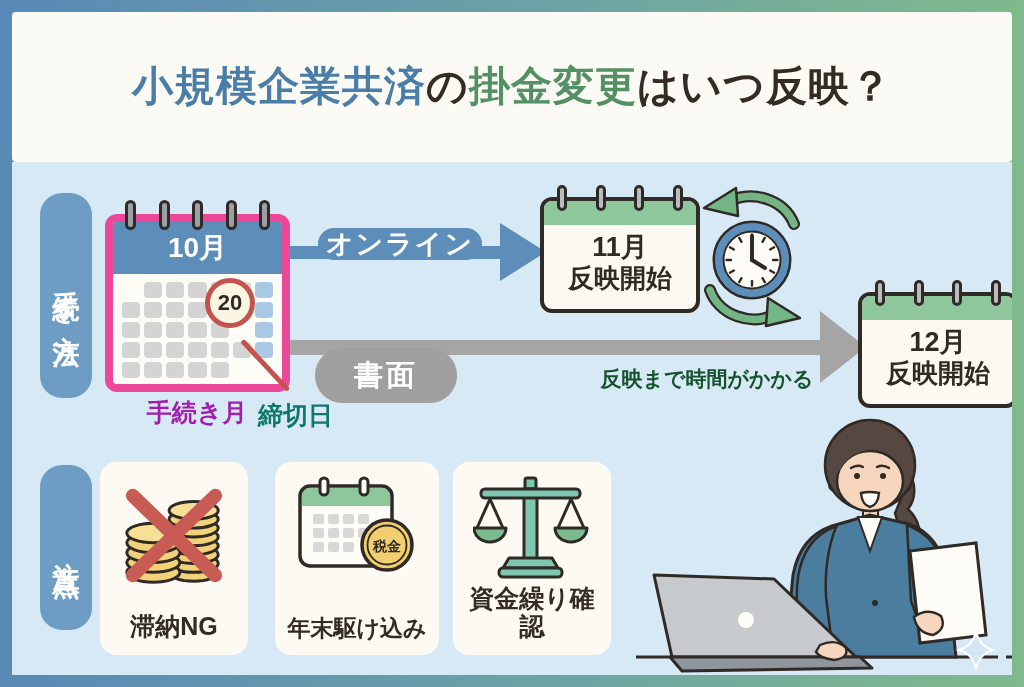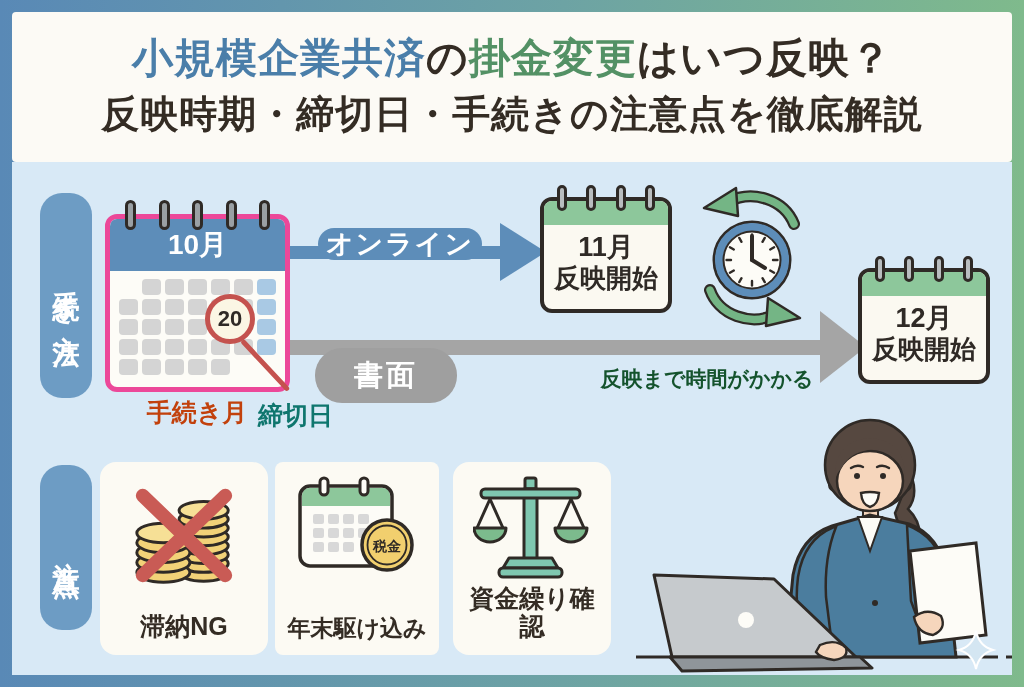--- a/index.html
+++ b/index.html
@@ -40,58 +40,58 @@
   #pill-caution   { top: 303px; height: 165px; }
 
   
   .rings { position: absolute; top: 0; left: 0; right: 0; display: flex; justify-content: space-between; z-index: 3; }
   .ring  { width: 11px; height: 30px; background: #9aa0a4; border: 3px solid #2f2a26; border-radius: 6px; }
 
   .cal-big { position: absolute; left: 93px; top: 38px; width: 185px; height: 192px; }
   .cal-big .rings { padding: 0 20px; }
   .cal-big .cal-body {
     position: absolute; top: 14px; left: 0; right: 0; bottom: 0;
-    background: #fdfcf7; border: 5px solid #ec4899; border-radius: 12px; overflow: hidden;
+    background: #fdfcf7; border: 8px solid #ec4899; border-radius: 12px; overflow: hidden;
   }
   .cal-big .cal-header {
     height: 52px; background: #5d8db9; color: #ffffff;
     display: flex; align-items: center; justify-content: center;
     font-size: 28px; font-weight: bold;
   }
   .cal-grid {
     display: grid; grid-template-columns: repeat(7, 1fr); grid-auto-rows: 16px;
     gap: 4px; padding: 8px 9px;
   }
   .c-g { background: #d4d4d4; border-radius: 4px; }
   .c-b { background: #a9c9e4; border-radius: 4px; }
   .c-e { background: transparent; }
   .day-circle {
-    position: absolute; left: 100px; top: 94px; width: 50px; height: 50px;
+    position: absolute; left: 100px; top: 78px; width: 50px; height: 50px;
     border: 5px solid #c4524e; border-radius: 50%; background: #fbf6e4;
     display: flex; align-items: center; justify-content: center;
     font-size: 22px; font-weight: bold; color: #2f2a26; z-index: 4;
   }
 
-  .cal-small { position: absolute; width: 132px; height: 128px; }
+  .cal-small { position: absolute; width: 160px; height: 128px; }
   .cal-small .rings { padding: 0 17px; }
   .cal-small .ring { width: 10px; height: 26px; background: #b9bdbf; border-radius: 5px; }
   .cal-small .cal-body {
     position: absolute; top: 12px; left: 0; right: 0; bottom: 0;
     background: #fbf9f1; border: 4px solid #2f2a26; border-radius: 12px; overflow: hidden;
   }
   .cal-small .cal-header { height: 24px; background: #8dc79b; }
   .cal-small .cal-text { text-align: center; margin-top: 6px; color: #2f2a26; font-weight: bold; }
   .cal-small .cal-text .m { font-size: 27px; line-height: 1.2; }
   .cal-small .cal-text .s { font-size: 26px; line-height: 1.2; }
   #cal-nov { left: 528px; top: 23px; }
-  #cal-dec { left: 846px; top: 94px; }
+  #cal-dec { left: 846px; top: 118px; }
 
   .caption-dark {
     position: absolute; left: 100px; top: 234px; width: 170px; text-align: center;
-    font-size: 25px; font-weight: bold; color: #c2410c;
+    font-size: 25px; font-weight: bold; color: #a21caf;
   }
   .deadline-line {
     position: absolute; left: 230px; top: 176px; width: 68px; height: 5px;
     background: #c4524e; border-radius: 3px;
     transform: rotate(47deg); transform-origin: left center;
   }
   .deadline-text {
     position: absolute; left: 246px; top: 237px;
     font-size: 25px; font-weight: bold; color: #0f766e;
   }
@@ -126,39 +126,38 @@
   }
 
   #clock-icon { position: absolute; left: 684px; top: 22px; }
 
   
   .card {
     position: absolute; top: 300px; height: 193px; background: #fcfaf3; border-radius: 16px;
     display: flex; flex-direction: column; align-items: center; justify-content: space-between;
     padding: 14px 4px 14px 4px;
   }
-  #card-1 { left: 88px;  width: 168px; }
-  #card-2 { left: 263px; width: 164px; border-radius: 8px; }
+  #card-1 { left: 88px;  width: 148px; }
+  #card-2 { left: 263px; width: 164px; }
   #card-3 { left: 441px; width: 158px; }
   .card-label { font-size: 25px; font-weight: bold; color: #342c24; text-align: center; line-height: 1.15; }
   #card-2 .card-label { font-size: 23px; }
 
   #illustration { position: absolute; left: 612px; top: 243px; }
 </style>
 </head>
 <body>
 
 <div id="frame">
   <div id="inner">
 
     <div id="title-band">
       <div class="t-line1">
         <span class="t-blue">小規模企業共済</span><span class="t-dark">の</span><span class="t-green">掛金変更</span><span class="t-dark">はいつ反映？</span>
       </div>
-      <div class="t-line2">反映時期・締切日・手続きの注意点を徹底解説</div>
     </div>
 
     <div id="main">
 
       <div class="side-pill" id="pill-procedure">
         <span>手続き方法</span>
       </div>
       <div class="side-pill" id="pill-caution">
         <span>注意点</span>
       </div>

